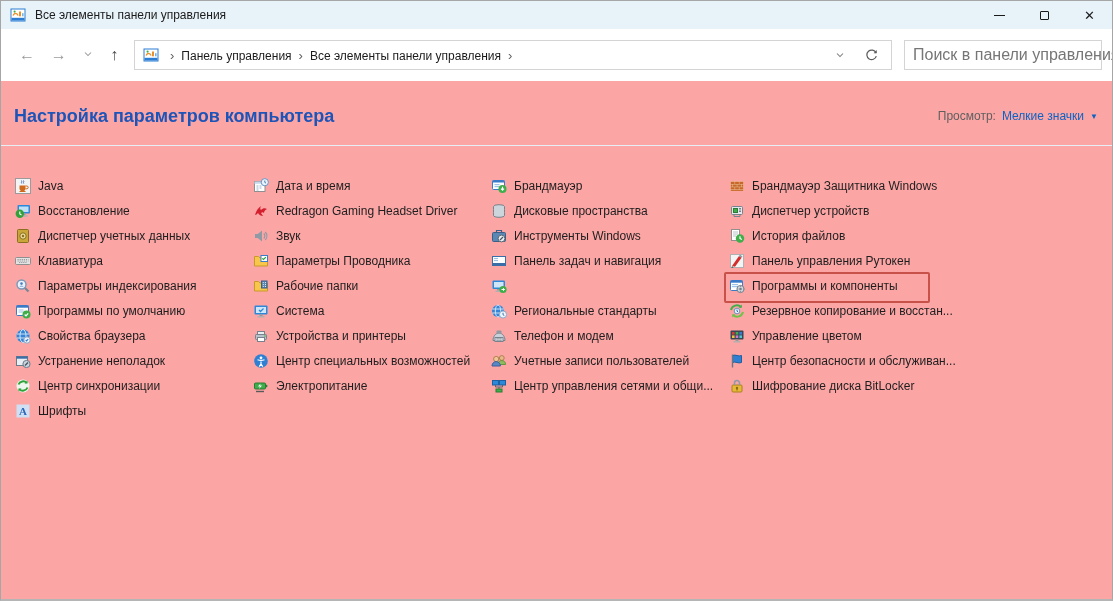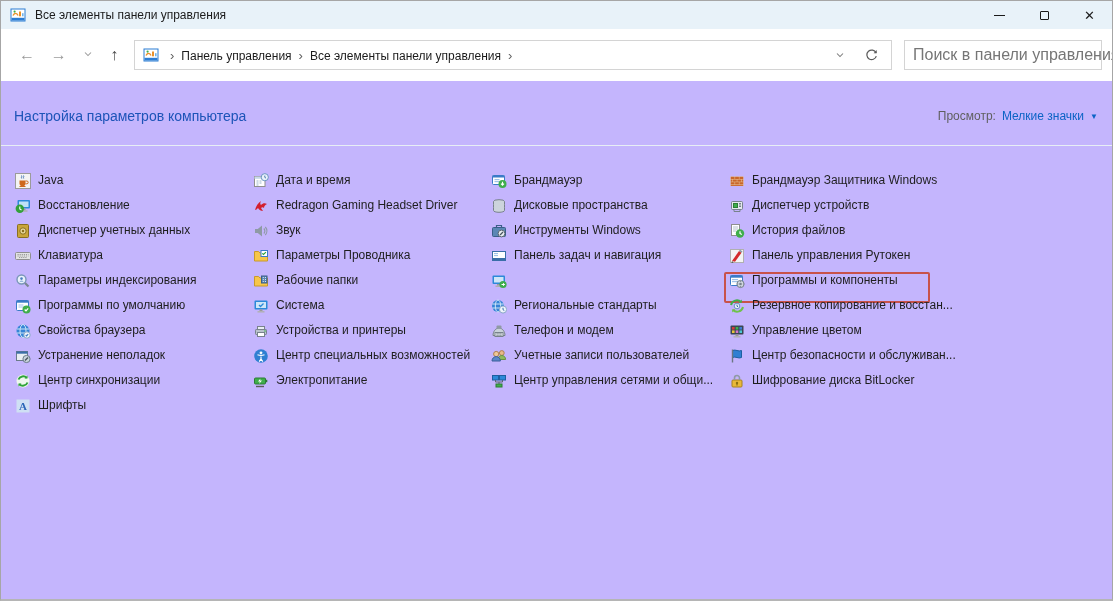--- a/index.html
+++ b/index.html
@@ -1,18 +1,18 @@
 <!DOCTYPE html>
 <html><head>
 <meta charset="utf-8">
 <style>
   * { margin:0; padding:0; box-sizing:border-box; }
   html,body { width:1113px; height:601px; background:#fff; font-family:"Liberation Sans", sans-serif; }
   .window {
-    width:1113px; height:601px; background:#c4b5fd;
+    width:1113px; height:601px; background:#fca5a5;
     border:1px solid #a6a6a6; border-bottom:2px solid #b5b5b5;
     display:flex; flex-direction:column; overflow:hidden;
   }
   
   .titlebar { height:28px; background:#e8f2f9; display:flex; align-items:center; flex:none; }
   .titlebar .app-icon { width:16px; height:16px; margin:0 9px 0 9px; flex:none; }
   .titlebar .title-text { font-size:12px; color:#1b1b1b; }
   .caption { margin-left:auto; display:flex; height:100%; }
   .caption .cbtn { width:45px; height:100%; display:flex; align-items:center; justify-content:center; color:#1a1a1a; font-size:13px; cursor:default; }
   .cbtn .min-glyph { display:block; width:11px; height:1px; background:#1a1a1a; }
@@ -28,31 +28,31 @@
   .addressbar { width:758px; height:30px; border:1px solid #d4d4d4; background:#fff; display:flex; align-items:center; padding:0 8px; flex:none; }
   .addressbar .crumb-icon { width:16px; height:16px; margin-right:4px; flex:none; }
   .crumb-sep { color:#5f5f5f; font-size:13px; margin:0 7px; }
   .crumb { font-size:12px; color:#1b1b1b; white-space:nowrap; }
   .addr-right { margin-left:auto; display:flex; align-items:center; gap:18px; padding-right:4px; }
   .addr-right svg { display:block; }
   .searchbox { margin-left:12px; width:198px; height:30px; border:1px solid #d4d4d4; background:#fff; display:flex; align-items:center; padding:0 8px; flex:none; }
   .searchbox .ph { font-size:16px; color:#767676; white-space:nowrap; flex:1; }
   
   .header-row { display:flex; align-items:center; justify-content:space-between; padding:0 14px 0 13px; margin-top:20px; height:30px; }
-  .page-title { font-size:14px; font-weight:400; color:#1d54b8; }
+  .page-title { font-size:18px; font-weight:700; color:#1d54b8; }
   .view-ctl { font-size:12px; display:flex; align-items:center; gap:6px;padding-left:17px; }
   .view-label { color:#5f5f5f; }
   .view-value { color:#0b63c5; }
   .view-caret { color:#0b63c5; font-size:8px; }
   .header-divider { height:1px; background:#e7eef5; margin-top:14px; }
   
   .items-area { display:flex; padding:27px 0 0 14px; }
   .col { width:238px; flex:none; display:flex; flex-direction:column; }
   .col:last-child { width:371px; }
-  .cp-item { height:25px; display:flex; gap:7px; position:relative; cursor:pointer; }
+  .cp-item { height:25px; display:flex; align-items:center; gap:7px; position:relative; cursor:pointer; }
   .cp-item .icon { width:16px; height:16px; flex:none; }
   .cp-item .icon svg { display:block; }
   .cp-item .lbl { font-size:12px; color:#1e1e1e; white-space:nowrap; }
   .cp-item.highlighted::before {
     content:""; position:absolute; left:-5px; top:-1px; width:202px; height:27px;
     border:2px solid #c8524a; border-radius:2px; pointer-events:none;
   }
 </style>
 </head>
 <body>

